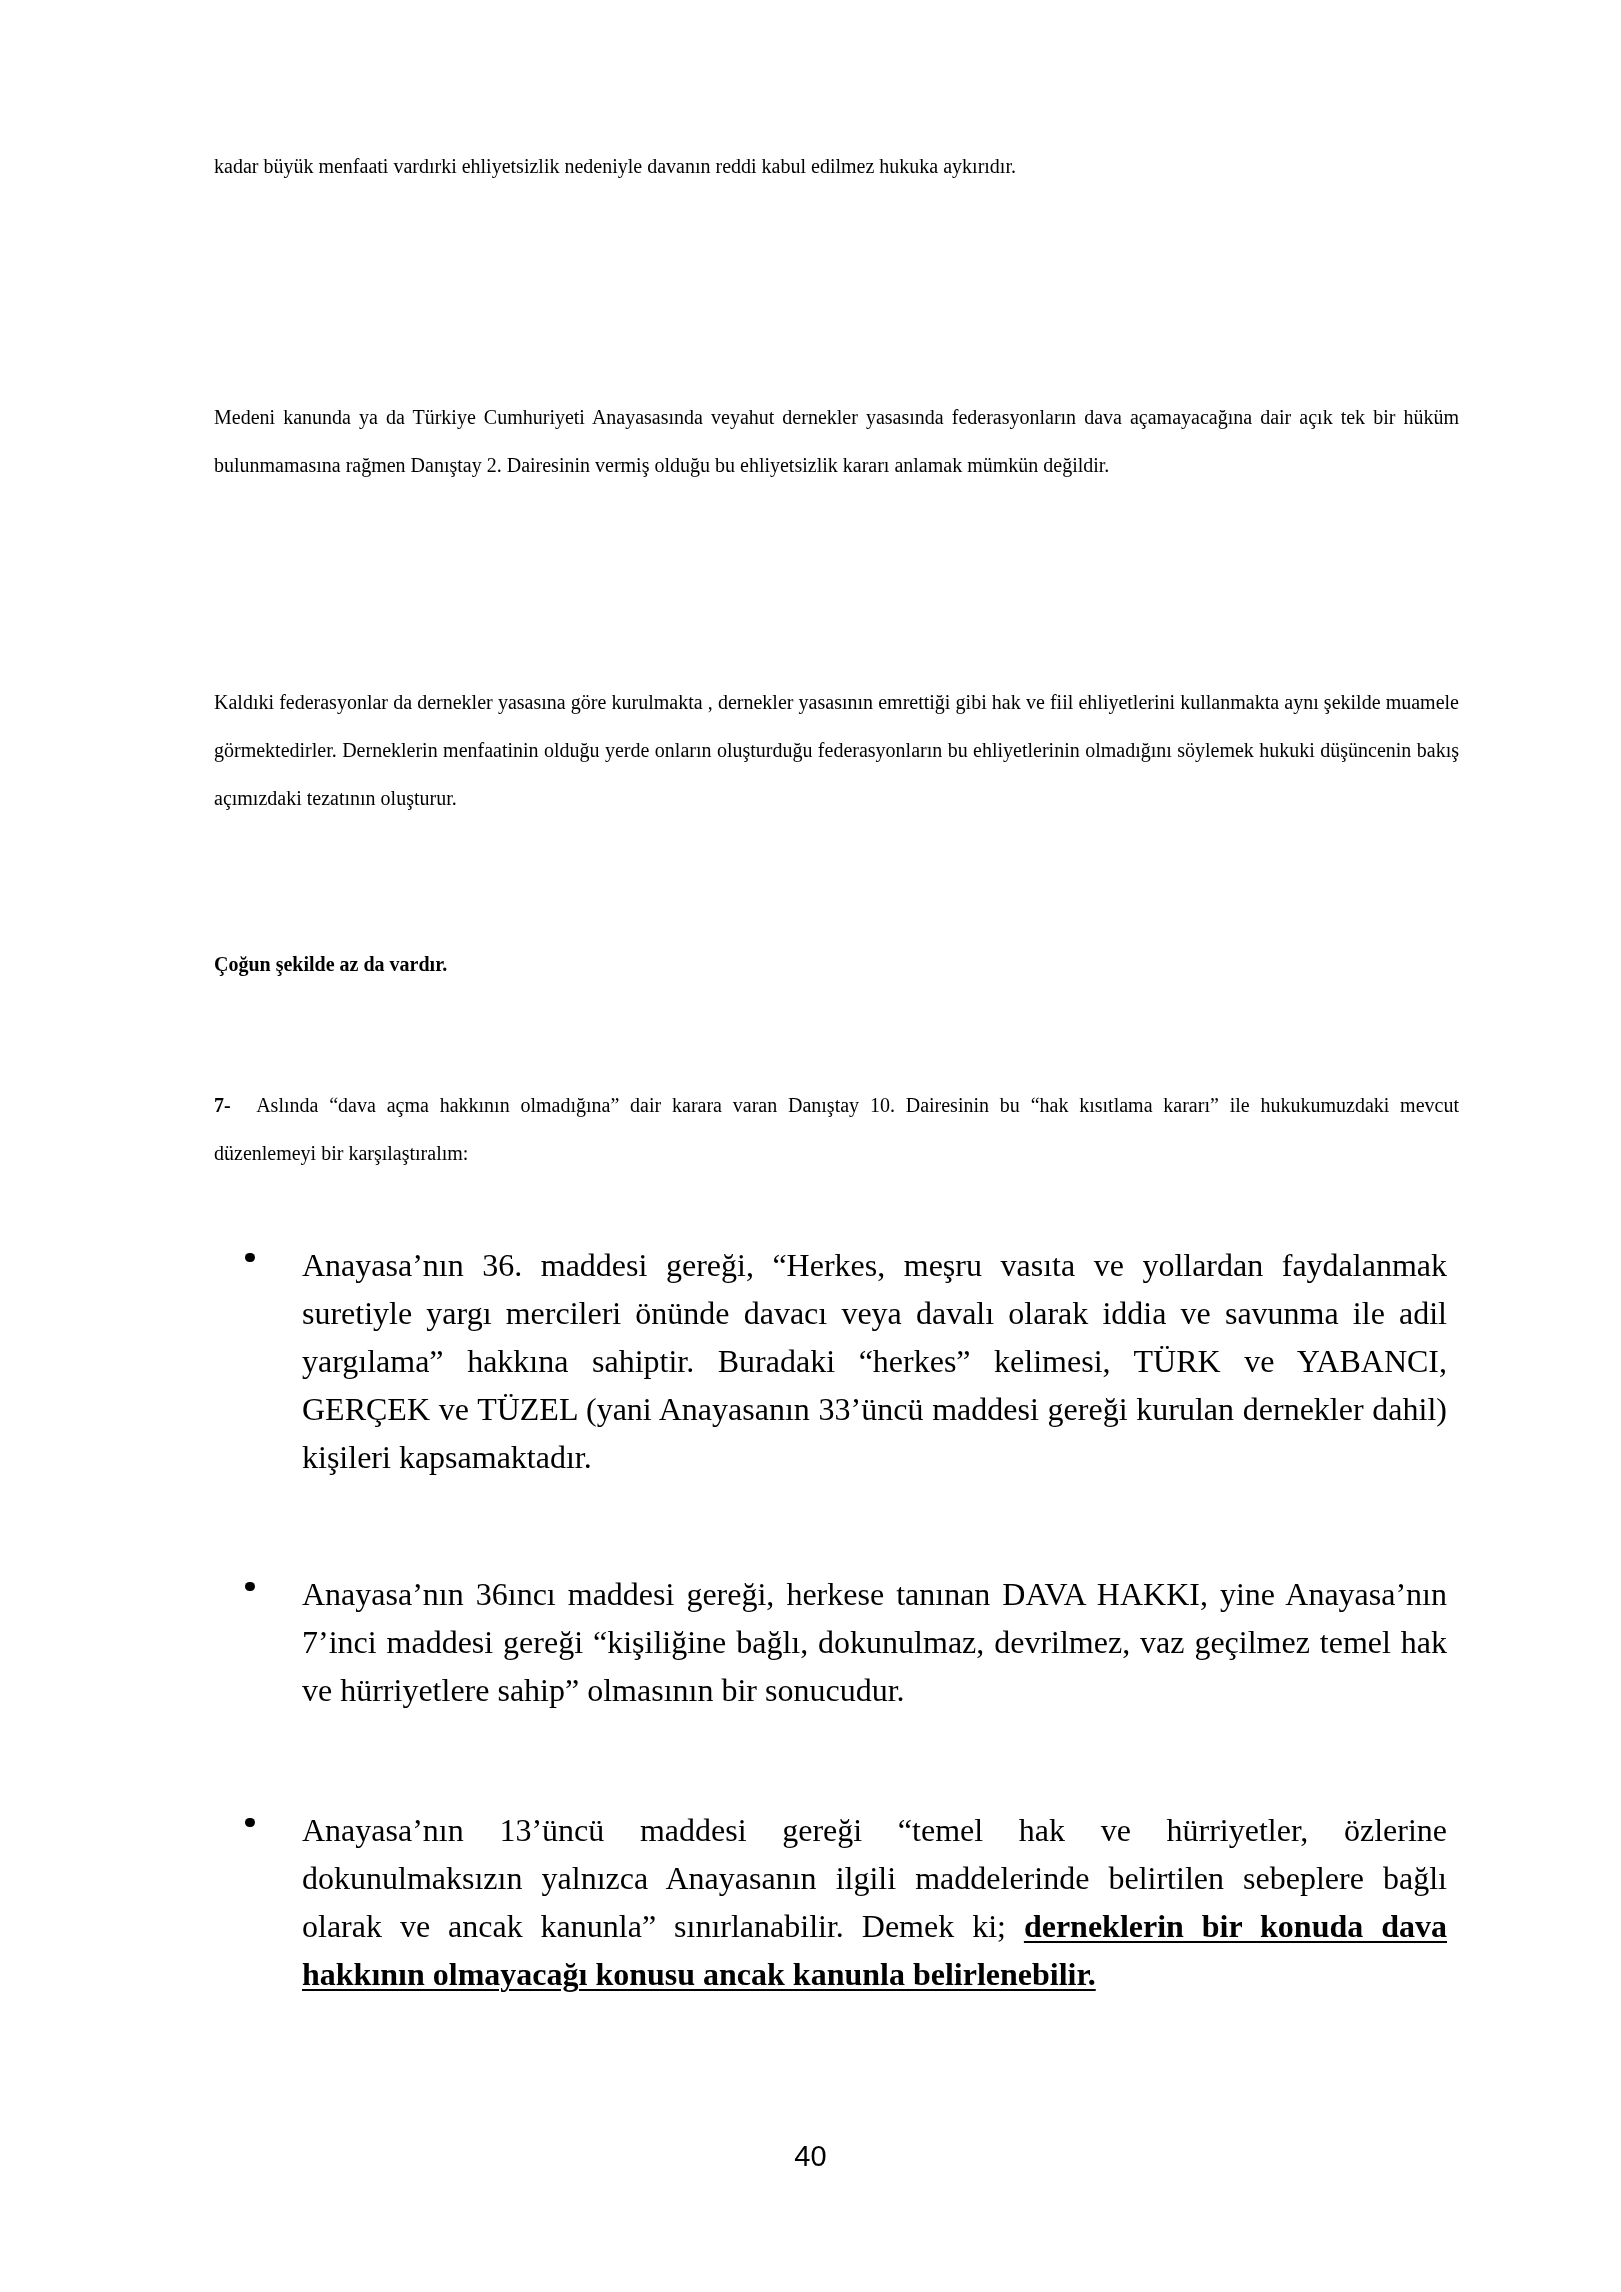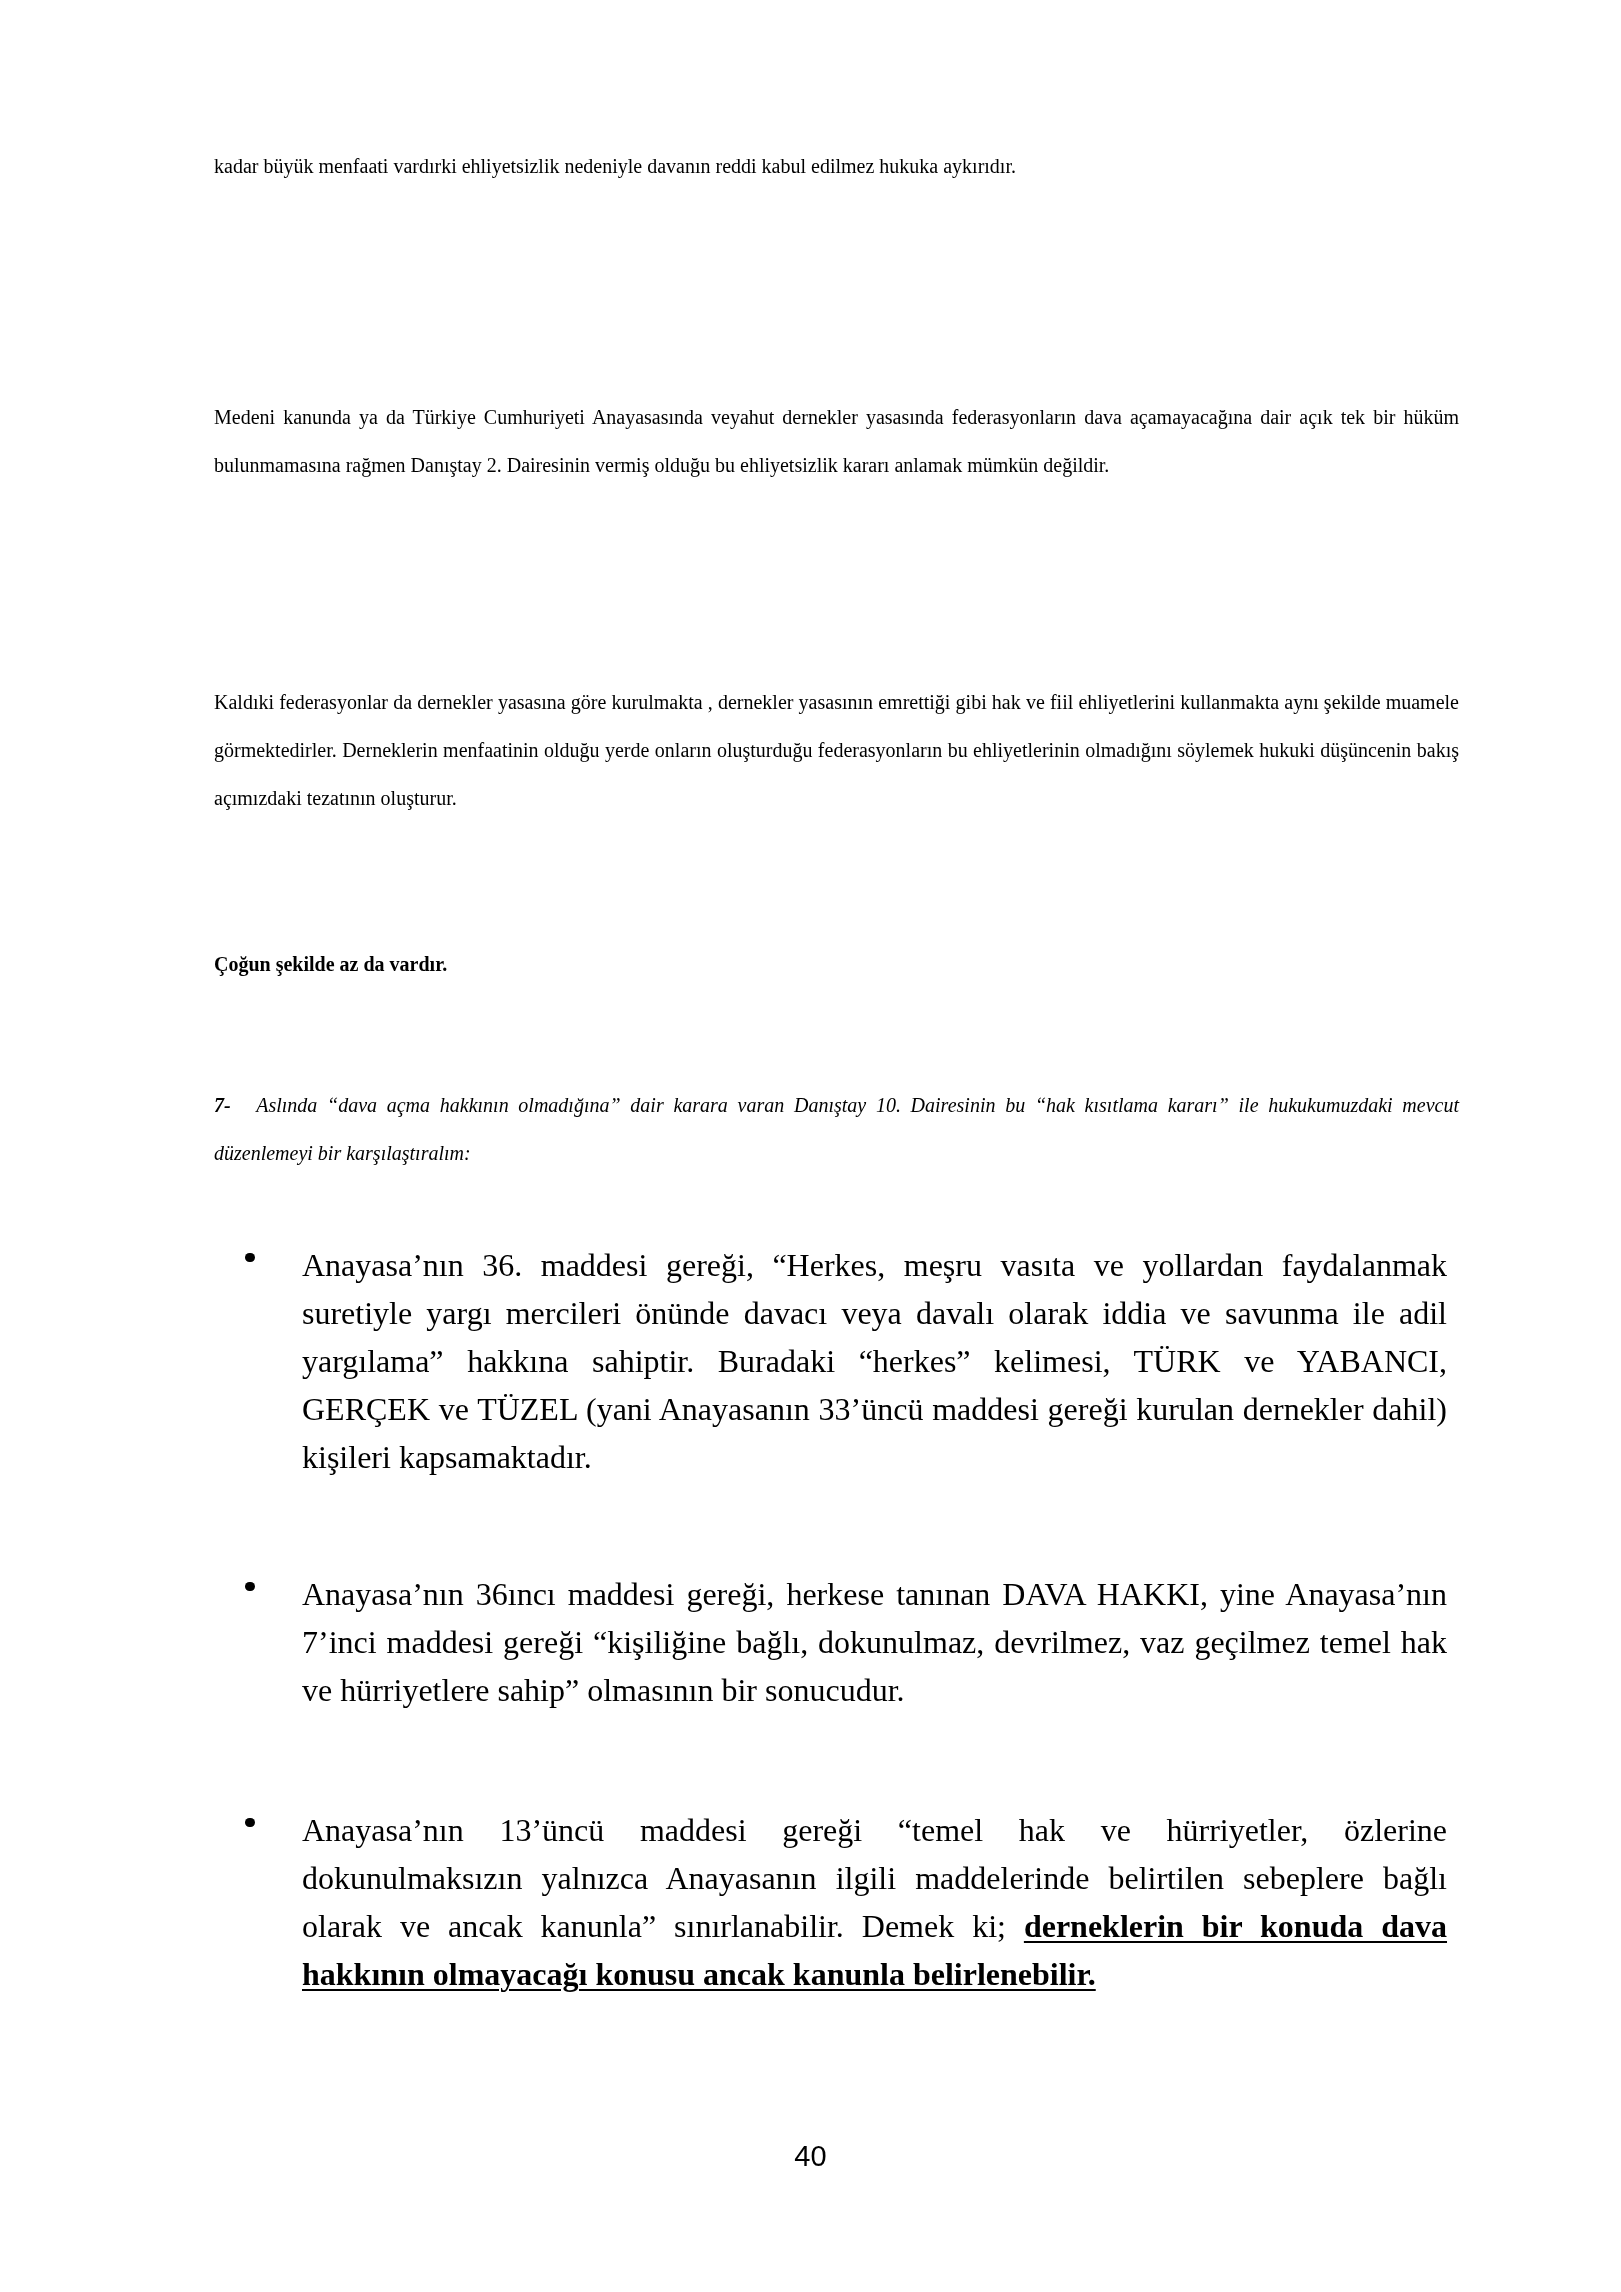--- a/index.html
+++ b/index.html
@@ -84,21 +84,21 @@
 <div class="page">
 
   <p class="para last-line-left" style="top:126px;">kadar büyük menfaati vardırki ehliyetsizlik nedeniyle davanın reddi kabul edilmez hukuka aykırıdır.</p>
 
   <p class="para last-line-left" style="top:377px;">Medeni kanunda ya da Türkiye Cumhuriyeti Anayasasında veyahut dernekler yasasında federasyonların dava açamayacağına dair açık tek bir hüküm bulunmamasına rağmen Danıştay 2. Dairesinin vermiş olduğu bu ehliyetsizlik kararı anlamak mümkün değildir.</p>
 
   <p class="para last-line-left" style="top:662px;">Kaldıki federasyonlar da dernekler yasasına göre kurulmakta , dernekler yasasının emrettiği gibi hak ve fiil ehliyetlerini kullanmakta aynı şekilde muamele görmektedirler. Derneklerin menfaatinin olduğu yerde onların oluşturduğu federasyonların bu ehliyetlerinin olmadığını söylemek hukuki düşüncenin bakış açımızdaki tezatının oluşturur.</p>
 
   <p class="para bold" style="top:924px;">Çoğun şekilde az da vardır.</p>
 
-  <p class="para last-line-left" style="top:1065px;font-style:italic;"><span class="num-label">7-</span><span>Aslında “dava açma hakkının olmadığına” dair karara varan Danıştay 10. Dairesinin bu “hak kısıtlama kararı” ile hukukumuzdaki mevcut düzenlemeyi bir karşılaştıralım:</span></p>
+  <p class="para last-line-left" style="top:1065px;"><span class="num-label">7-</span><span>Aslında “dava açma hakkının olmadığına” dair karara varan Danıştay 10. Dairesinin bu “hak kısıtlama kararı” ile hukukumuzdaki mevcut düzenlemeyi bir karşılaştıralım:</span></p>
 
   <div class="bullet-item" style="top:1233px;">
     <span class="bullet-dot"></span>
     <p class="bullet-text">Anayasa’nın 36. maddesi gereği, “Herkes, meşru vasıta ve yollardan faydalanmak suretiyle yargı mercileri önünde davacı veya davalı olarak iddia ve savunma ile adil yargılama” hakkına sahiptir. Buradaki “herkes” kelimesi, TÜRK ve YABANCI, GERÇEK ve TÜZEL (yani Anayasanın 33’üncü maddesi gereği kurulan dernekler dahil) kişileri kapsamaktadır.</p>
   </div>
 
   <div class="bullet-item" style="top:1562px;">
     <span class="bullet-dot"></span>
     <p class="bullet-text">Anayasa’nın 36ıncı maddesi gereği, herkese tanınan DAVA HAKKI, yine Anayasa’nın 7’inci maddesi gereği “kişiliğine bağlı, dokunulmaz, devrilmez, vaz geçilmez temel hak ve hürriyetlere sahip” olmasının bir sonucudur.</p>
   </div>

